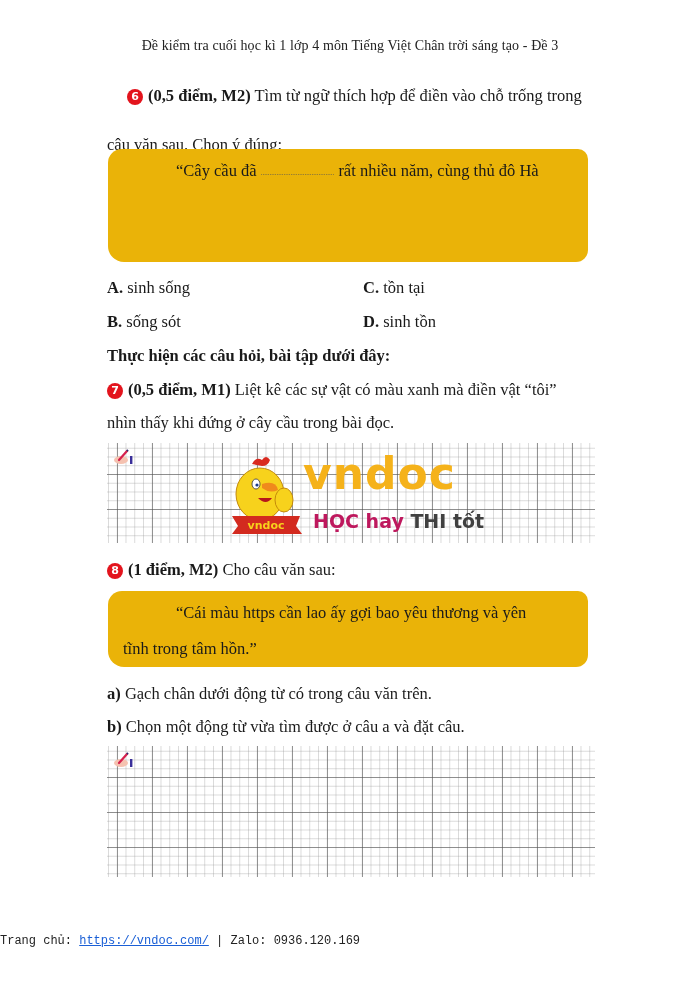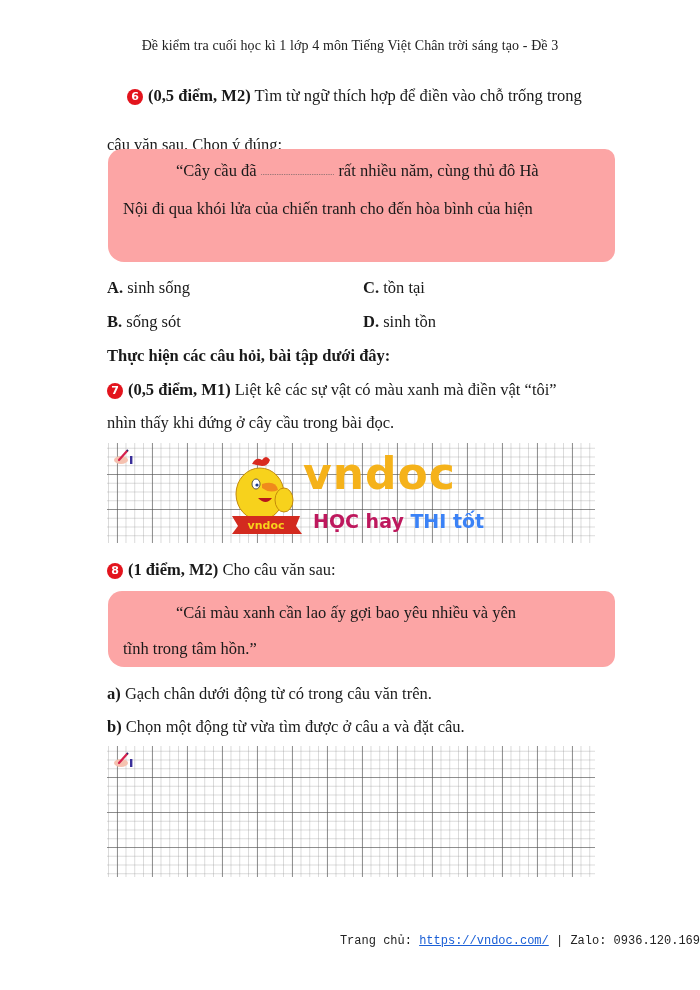--- a/index.html
+++ b/index.html
@@ -7,62 +7,61 @@
        font-family:"Liberation Serif","DejaVu Serif",serif;color:#1a1a1a;}
   .abs{position:absolute;}
   .header{left:0;width:700px;top:38px;text-align:center;font-size:14px;
           font-family:"Liberation Serif",serif;color:#222;letter-spacing:0.1px;}
   .line{left:107px;font-size:16.5px;line-height:20px;white-space:nowrap;}
   .qnum{display:inline-block;width:16px;height:16px;border-radius:50%;
         background:#e3141d;color:#fff;font-family:"DejaVu Sans",sans-serif;
         font-weight:bold;font-size:11px;line-height:16px;text-align:center;
         vertical-align:1px;margin-right:5px;}
   b{font-weight:bold;}
-  .callout{background:#fca5a5;border-radius:14px 10px 12px 16px;padding-left:27px;}
+  .callout{background:#eab308;border-radius:14px 10px 12px 16px;}
   .callout-text{font-size:16.5px;line-height:36px;text-align:justify;}
   .grid{left:107px;width:488px;
     background-color:#fff;
     background-image:
       linear-gradient(to right, rgba(80,80,80,0.55) 1px, transparent 1px),
       linear-gradient(to bottom, rgba(80,80,80,0.55) 1px, transparent 1px),
       linear-gradient(to right, rgba(150,150,150,0.35) 1px, transparent 1px),
       linear-gradient(to bottom, rgba(150,150,150,0.35) 1px, transparent 1px);
     background-size:35px 35px,35px 35px,8.75px 8.75px,8.75px 8.75px;
     background-position:10px 0,0 -4px,1px 0,0 -4px;}
   .pencil{left:6px;top:6px;width:22px;height:16px;}
-  .footer{left:0;width:700px;top:934px;text-align:right;
+  .footer{left:0;width:700px;top:934px;text-align:left;
           font-family:"Liberation Mono","DejaVu Sans Mono",monospace;font-size:12px;color:#222;}
   .footer a{color:#1a5fd6;text-decoration:underline;}
   .logo{left:228px;top:454px;width:250px;height:86px;}
   .wordmark{position:absolute;left:75px;top:-6px;font-family:"DejaVu Sans",sans-serif;
             font-weight:bold;font-size:44px;color:#f5b21a;letter-spacing:1px;}
   .tagline{position:absolute;left:85px;top:56px;font-family:"DejaVu Sans",sans-serif;
            font-weight:bold;font-size:19px;white-space:nowrap;}
   .tag-green{color:#be185d;}
-  .tag-red{color:#3b82f6;}
+  .tag-red{color:#404040;}
 </style>
 </head>
 <body>
 
 <div class="abs header">Đề kiểm tra cuối học kì 1 lớp 4 môn Tiếng Việt Chân trời sáng tạo - Đề 3</div>
 
 <div class="abs line" style="top:86px;padding-left:20px;">
   <span class="qnum">6</span><b>(0,5 điểm, M2)</b>
   <span>Tìm từ ngữ thích hợp để điền vào chỗ trống trong</span>
 </div>
 <div class="abs line" style="top:120px;margin-top:15px;">câu văn sau. Chọn ý đúng:</div>
 
 <div class="abs callout" style="left:108px;top:149px;width:480px;height:113px;">
   <div class="callout-text" style="position:absolute;left:15px;top:4px;width:450px;">
     <div style="text-indent:53px;white-space:nowrap;">
       <span>“Cây cầu đã</span>
       <span style="font-size:7px;letter-spacing:0;color:#555;vertical-align:1px;">..........................................</span>
       <span>rất nhiều năm, cùng thủ đô Hà</span>
     </div>
-    <div style="white-space:nowrap;">Nội đi qua khói lửa của chiến tranh cho đến hòa bình của hiện</div>
   </div>
 </div>
 
 <div class="abs line" style="top:278px;">
   <b>A.</b>
   <span>sinh sống</span>
 </div>
 <div class="abs line" style="top:312px;">
   <b>B.</b>
   <span>sống sót</span>
@@ -112,21 +111,21 @@
   </div>
 </div>
 
 <div class="abs line" style="top:560px;">
   <span class="qnum">8</span><b>(1 điểm, M2)</b>
   <span>Cho câu văn sau:</span>
 </div>
 
 <div class="abs callout" style="left:108px;top:591px;width:480px;height:76px;">
   <div class="callout-text" style="position:absolute;left:15px;top:4px;width:450px;">
-    <div style="text-indent:53px;white-space:nowrap;">“Cái màu xanh cần lao ấy gợi bao yêu nhiều và yên</div>
+    <div style="text-indent:53px;white-space:nowrap;">“Cái màu https cần lao ấy gợi bao yêu thương và yên</div>
     <div>tĩnh trong tâm hồn.”</div>
   </div>
 </div>
 
 <div class="abs line" style="top:684px;">
   <b>a)</b>
   <span>Gạch chân dưới động từ có trong câu văn trên.</span>
 </div>
 <div class="abs line" style="top:717px;">
   <b>b)</b>

